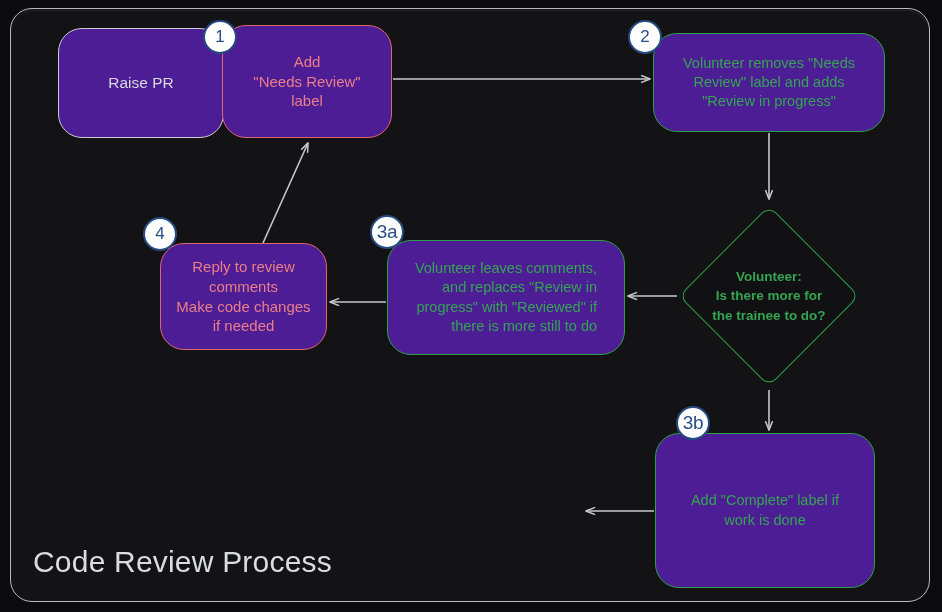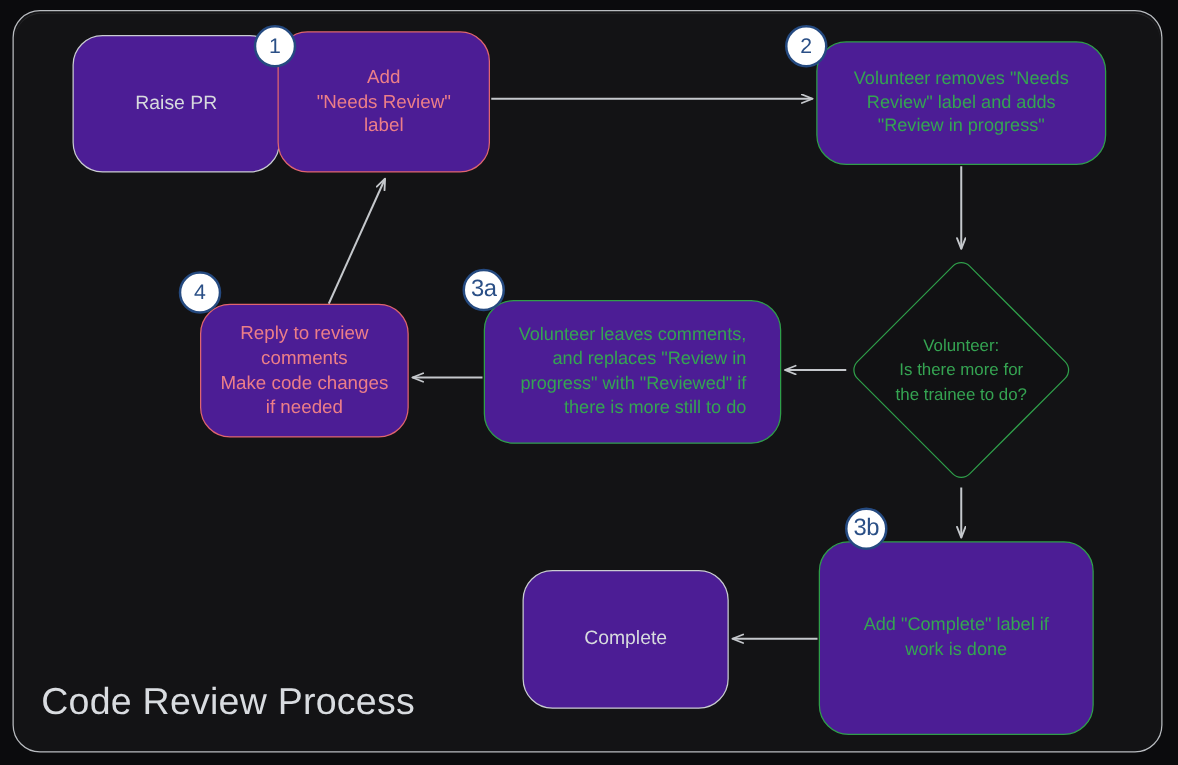--- a/index.html
+++ b/index.html
@@ -103,20 +103,21 @@
     width: 100%;
     height: 100%;
     display: flex;
     align-items: center;
     justify-content: center;
     text-align: center;
     color: #35a452;
     font-size: 13.5px;
     line-height: 1.42;
     white-space: pre-line;
+    font-weight: bold;
   }
 
   
   .badge {
     position: absolute;
     width: 34px;
     height: 34px;
     border-radius: 50%;
     background: #ffffff;
     border: 2.4px solid #254a80;
@@ -237,19 +238,16 @@
   </div>
 
   <div class="node green" style="left:655px; top:433px; width:220px; height:155px;">
     <span>Add "Complete" label if
 work is done</span>
   </div>
   <div class="badge wide" style="left:676px; top:406px;">
     <span>3b</span>
   </div>
 
-  <div class="node neutral" style="left:418px; top:456px; width:165px; height:111px;">
-    <span>Complete</span>
-  </div>
 
   <div class="title" style="left:33px; top:545px;">Code Review Process</div>
 
 </div>
 
 </body></html>

